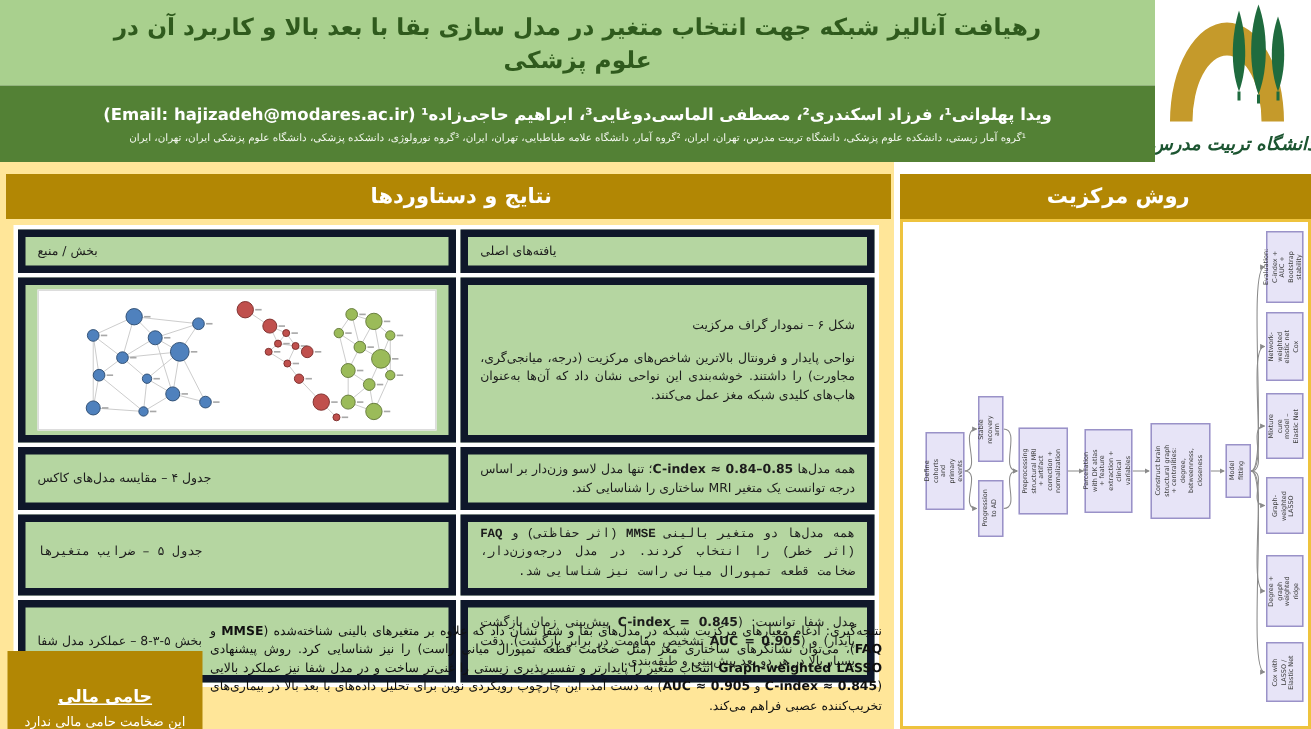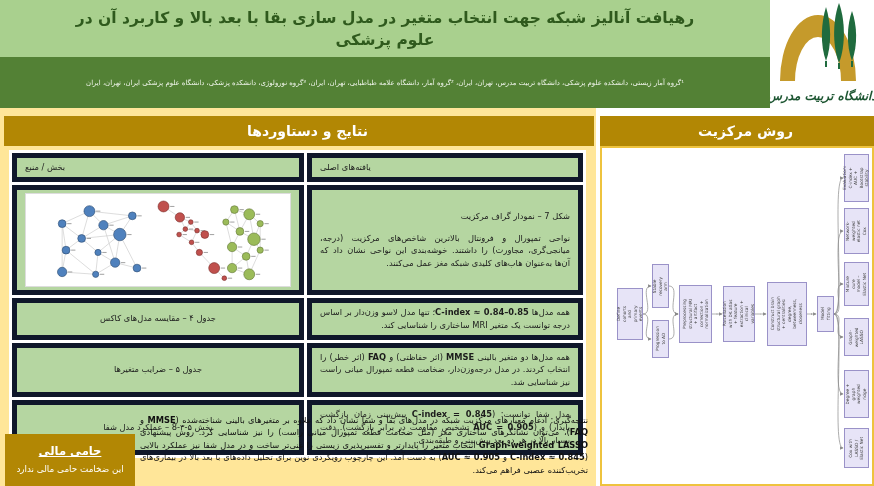--- a/index.html
+++ b/index.html
@@ -29,31 +29,31 @@
   .left-panel { position:absolute; left:0; top:108px; width:596px; height:378px;
     background:#ffe699; }
   .left-panel .section-h { position:absolute; left:4px; top:8px; width:590px; height:30px; }
   .results-table-wrap { position:absolute; left:9px; top:42px; width:577px; background:#ffffff; }
   table.results { border-collapse:separate; border-spacing:3px; width:100%;
     table-layout:fixed; direction:rtl; }
   table.results td { background:#b5d6a1; border:5px solid #0f172a; vertical-align:middle;
     padding:3px 8px; font-size:8.3px; color:#1c1c1c; line-height:1.55; }
   td.hcell { height:26px; font-size:8.8px; color:#30511c; text-align:left; font-weight:normal; }
   td.find { text-align:justify; }
-  td.src  { text-align:center; }
+  td.src  { text-align:left; }
   .fig-cap { margin-bottom:9px; }
   td.figcell { padding:4px; }
   .net-fig { background:#ffffff; width:100%; height:100%; border:1px solid #dddddd; }
   .net-fig svg { display:block; width:100%; height:92px; }
   .bseg { font-weight:bold; }
 
   .conclusion { position:absolute; left:140px; top:306px; width:448px; direction:rtl;
     text-align:justify; font-size:8.3px; line-height:1.5; color:#111111; }
   .sponsor { position:absolute; left:5px; top:326px; width:130px; height:52px;
-    background:#b28704; color:#ffffff; text-align:center; direction:rtl; padding-top:10px; }
+    background:#b28704; color:#ffffff; text-align:center; direction:rtl; padding-top:23px; }
   .sponsor .sp-title { font-size:11.5px; font-weight:bold; text-decoration:underline;
     margin-bottom:6px; }
   .sponsor .sp-text { font-size:8.8px; }
 
   
   .right-panel { position:absolute; left:600px; top:108px; width:274px; height:378px; }
   .right-panel .section-h { position:absolute; left:0; top:8px; width:274px; height:30px; }
   .method-box { position:absolute; left:0; top:38px; width:274px; height:340px;
     background:#ffffff; border:2px solid #eec33e; }
   .flow-stage { position:absolute; left:0; top:0; width:270px; height:336px; }
@@ -65,20 +65,24 @@
 </style>
 </head>
 <body>
 
 <div class="poster">
 
   <div class="title-band">
     <h1>رهیافت آنالیز شبکه جهت انتخاب متغیر در مدل سازی بقا با بعد بالا و کاربرد آن در علوم پزشکی</h1>
   </div>
   <div class="author-band">
+    <div class="author-line">
+      <span>ویدا پهلوانی¹، فرزاد اسکندری²، مصطفی الماسی‌دوغایی³، ابراهیم حاجی‌زاده¹</span>
+      <span class="email">(Email: hajizadeh@modares.ac.ir)</span>
+    </div>
     <div class="affil-line">¹گروه آمار زیستی، دانشکده علوم پزشکی، دانشگاه تربیت مدرس، تهران، ایران، ²گروه آمار، دانشگاه علامه طباطبایی، تهران، ایران، ³گروه نورولوژی، دانشکده پزشکی، دانشگاه علوم پزشکی ایران، تهران، ایران</div>
   </div>
   <div class="logo-box">
     <svg width="104" height="106" viewBox="0 0 104 106">
       <path d="M10 80 A38 66 0 0 1 86 80 L71 80 A23 44 0 0 0 25 80 Z" fill="#c59a2b"></path>
       <g fill="#1f6b3e">
         <path d="M56 60 C50 44 51 22 56 6 C61 22 62 44 56 60 Z"></path>
         <path d="M69 62 C62 44 63 18 69 2 C75 18 76 44 69 62 Z"></path>
         <path d="M82 60 C76 44 77 24 82 10 C87 24 88 44 82 60 Z"></path>
         <rect x="55" y="60" width="2" height="6"></rect>
@@ -98,22 +102,22 @@
             <col style="width:273px">
             <col style="width:289px">
           </colgroup>
         <tbody>
             <tr>
           <td class="hcell">یافته‌های اصلی</td>
           <td class="hcell">بخش / منبع</td>
         </tr>
         <tr style="height:96px;">
           <td class="find">
-            <div class="fig-cap">شکل 7 – نمودار گراف مرکزیت</div>
-            <div>نواحی تمپورال و فرونتال بالاترین شاخص‌های مرکزیت (درجه، میانجی‌گری، مجاورت) را داشتند. خوشه‌بندی این نواحی نشان داد که آن‌ها به‌عنوان هاب‌های کلیدی شبکه مغز عمل می‌کنند.</div>
+            <div class="fig-cap">شکل ۶ – نمودار گراف مرکزیت</div>
+            <div>نواحی پایدار و فرونتال بالاترین شاخص‌های مرکزیت (درجه، میانجی‌گری، مجاورت) را داشتند. خوشه‌بندی این نواحی نشان داد که آن‌ها به‌عنوان هاب‌های کلیدی شبکه مغز عمل می‌کنند.</div>
           </td>
           <td class="src figcell">
             <div class="net-fig">
               <svg viewBox="0 0 290 118" preserveAspectRatio="xMidYMid meet">
                     <line x1="57" y1="22" x2="22" y2="38" stroke="#c8c8c8" stroke-width="0.8"></line>
                     <line x1="57" y1="22" x2="75" y2="40" stroke="#c8c8c8" stroke-width="0.8"></line>
                     <line x1="57" y1="22" x2="112" y2="28" stroke="#c8c8c8" stroke-width="0.8"></line>
                     <line x1="57" y1="22" x2="47" y2="57" stroke="#c8c8c8" stroke-width="0.8"></line>
                     <line x1="22" y1="38" x2="47" y2="57" stroke="#c8c8c8" stroke-width="0.8"></line>
                     <line x1="22" y1="38" x2="27" y2="72" stroke="#c8c8c8" stroke-width="0.8"></line>
@@ -238,21 +242,21 @@
                     <circle cx="262" cy="103" r="7" fill="#9bbb59" stroke="#64793a" stroke-width="0.8"></circle>
                     <line x1="270.5" y1="103" x2="276" y2="103" stroke="#a8a8a8" stroke-width="1.4"></line>
                   </svg>
             </div>
           </td>
         </tr>
         <tr style="height:38px;">
           <td class="find"><span>همه مدل‌ها </span><span class="bseg">C-index ≈ 0.84–0.85</span><span>؛ تنها مدل لاسو وزن‌دار بر اساس درجه توانست یک متغیر MRI ساختاری را شناسایی کند.</span></td>
           <td class="src">جدول ۴ – مقایسه مدل‌های کاکس</td>
         </tr>
-        <tr style="height:38px;">
+        <tr style="height:38px;font-family:Liberation Mono, monospace;">
           <td class="find"><span>همه مدل‌ها دو متغیر بالینی </span><span class="bseg">MMSE</span><span> (اثر حفاظتی) و </span><span class="bseg">FAQ</span><span> (اثر خطر) را انتخاب کردند. در مدل درجه‌وزن‌دار، ضخامت قطعه تمپورال میانی راست نیز شناسایی شد.</span></td>
           <td class="src">جدول ۵ – ضرایب متغیرها</td>
         </tr>
         <tr style="height:42px;padding-left:20px;">
           <td class="find"><span>مدل شفا توانست: (</span><span class="bseg">C-index = 0.845</span><span> پیش‌بینی زمان بازگشت پایدار) و (</span><span class="bseg">AUC = 0.905</span><span> تشخیص مقاومت در برابر بازگشت). دقت بسیار بالا در هر دو بعد پیش‌بینی و طبقه‌بندی.</span></td>
           <td class="src">بخش ۵-۳-8 – عملکرد مدل شفا</td>
         </tr>
       </tbody>
         </table>
     </div>

